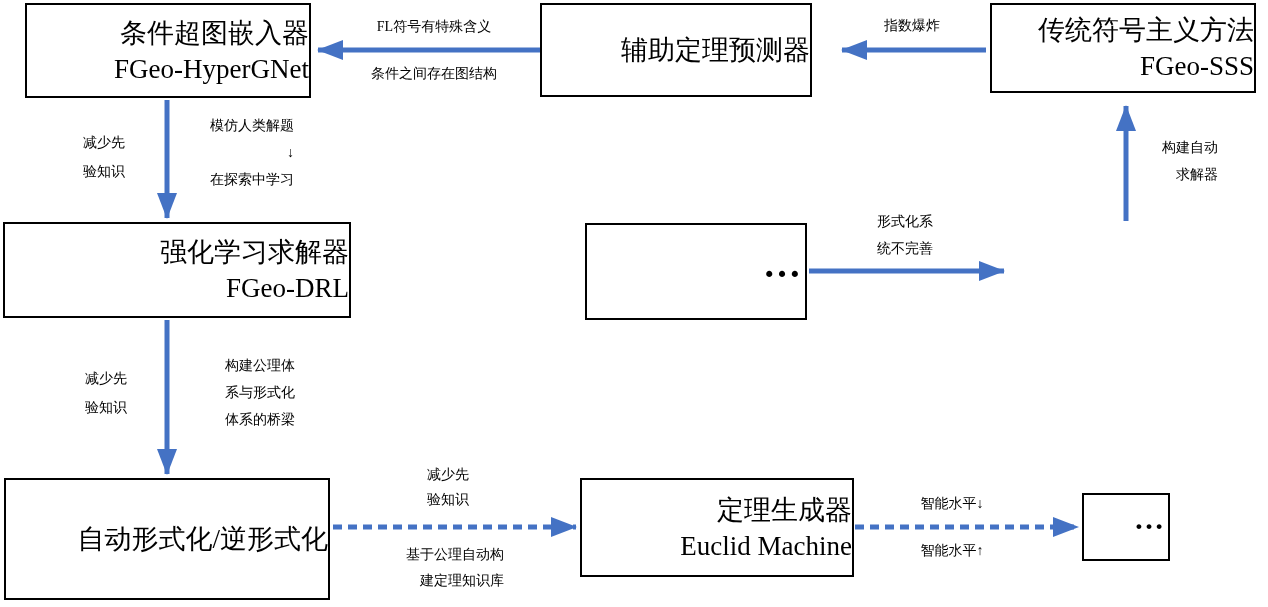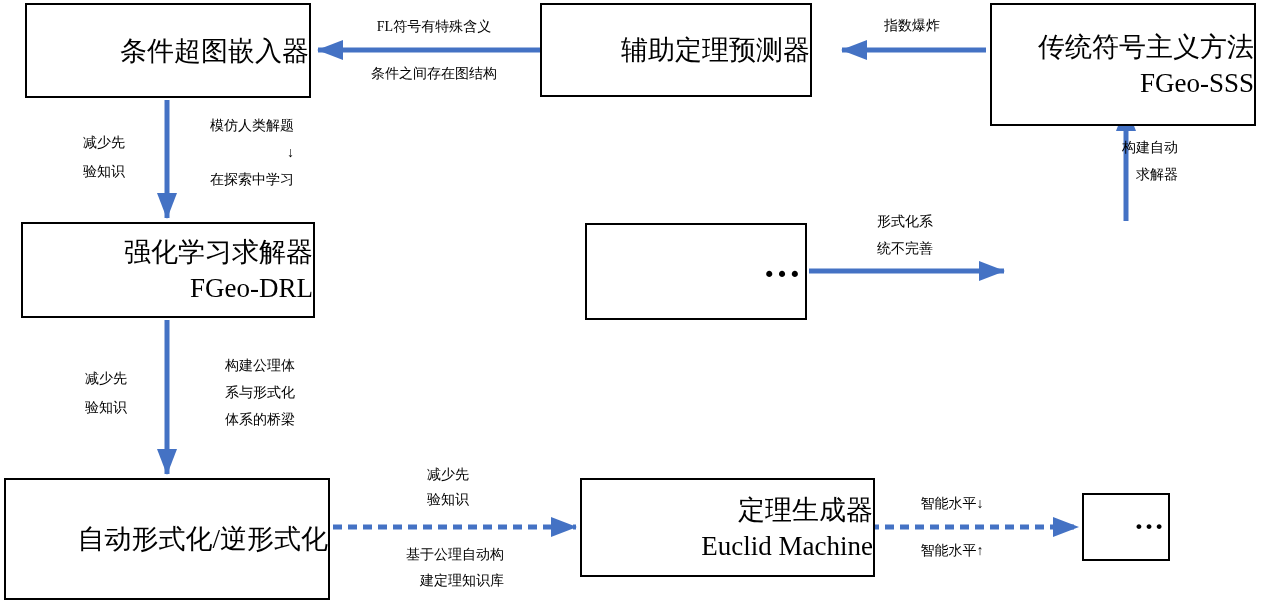--- a/index.html
+++ b/index.html
@@ -42,57 +42,58 @@
     <line class="arrow" x1="167" y1="100" x2="167" y2="218" marker-end="url(#arrow)"></line>
     <line class="arrow" x1="1126" y1="221" x2="1126" y2="106" marker-end="url(#arrow)"></line>
     <line class="arrow" x1="809" y1="271" x2="1004" y2="271" marker-end="url(#arrow)"></line>
     <line class="arrow" x1="167" y1="320" x2="167" y2="474" marker-end="url(#arrow)"></line>
     <line class="arrow dashed" x1="333" y1="527" x2="576" y2="527" marker-end="url(#arrow)"></line>
     <line class="arrow dashed" x1="840" y1="527" x2="1078" y2="527" marker-end="url(#arrow)"></line>
   </svg>
 
   <div class="box" style="left:25px;top:3px;width:286px;height:95px">
     <div class="box-line">条件超图嵌入器</div>
+    <div class="box-line">FGeo-HyperGNet</div>
   </div>
   <div class="box" style="left:540px;top:3px;width:272px;height:94px">
     <div class="box-line">辅助定理预测器</div>
   </div>
-  <div class="box" style="left:990px;top:3px;width:266px;height:123px">
+  <div class="box" style="left:990px;top:3px;width:266px;height:90px">
     <div class="box-line">传统符号主义方法</div>
     <div class="box-line">FGeo-SSS</div>
   </div>
 
-  <div class="box" style="left:21px;top:222px;width:294px;height:96px">
+  <div class="box" style="left:3px;top:222px;width:348px;height:96px">
     <div class="box-line">强化学习求解器</div>
     <div class="box-line">FGeo-DRL</div>
   </div>
   <div class="box" style="left:585px;top:223px;width:222px;height:97px">
     <div class="box-line ellipsis-line">…</div>
   </div>
 
   <div class="box" style="left:4px;top:478px;width:326px;height:122px">
     <div class="box-line">自动形式化/逆形式化</div>
   </div>
-  <div class="box" style="left:580px;top:478px;width:295px;height:99px">
+  <div class="box" style="left:580px;top:478px;width:274px;height:99px">
     <div class="box-line">定理生成器</div>
     <div class="box-line">Euclid Machine</div>
   </div>
   <div class="box" style="left:1082px;top:493px;width:88px;height:68px">
     <div class="box-line ellipsis-line" style="font-size:30px">…</div>
   </div>
 
   <div class="edge-label" style="left:434px;top:13px">FL符号有特殊含义</div>
   <div class="edge-label" style="left:434px;top:60px">条件之间存在图结构</div>
   <div class="edge-label" style="left:912px;top:12px">指数爆炸</div>
   <div class="edge-label lh30" style="left:104px;top:128px">减少先
 验知识</div>
   <div class="edge-label" style="left:252px;top:112px">模仿人类解题
 ↓
 在探索中学习</div>
-  <div class="edge-label" style="left:1150px;top:134px">构建自动
+  <div class="edge-label" style="left:1190px;top:134px">构建自动
 求解器</div>
   <div class="edge-label" style="left:905px;top:208px">形式化系
 统不完善</div>
   <div class="edge-label lh30" style="left:106px;top:364px">减少先
 验知识</div>
   <div class="edge-label" style="left:260px;top:352px">构建公理体
 系与形式化
 体系的桥梁</div>
   <div class="edge-label" style="left:448px;top:462px;line-height:25px">减少先
 验知识</div>

